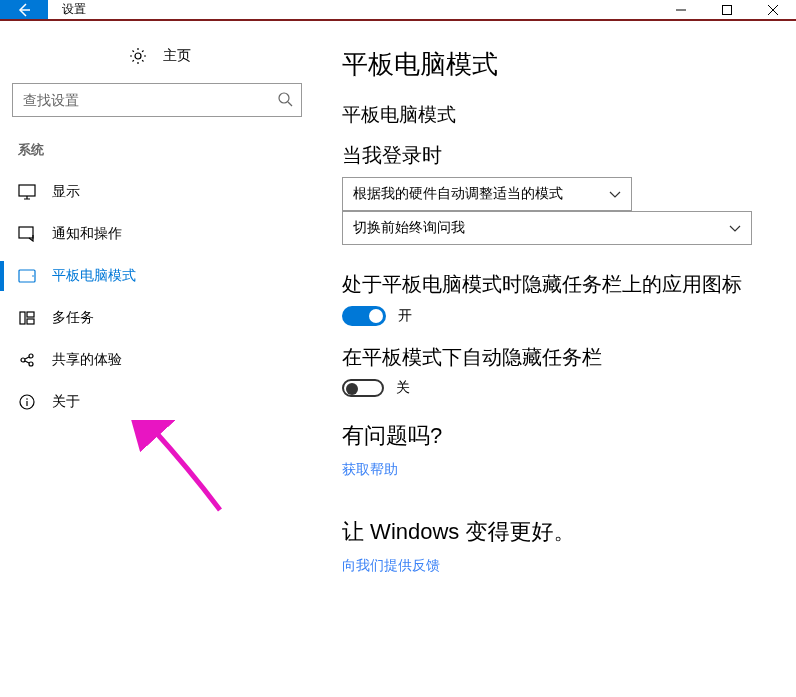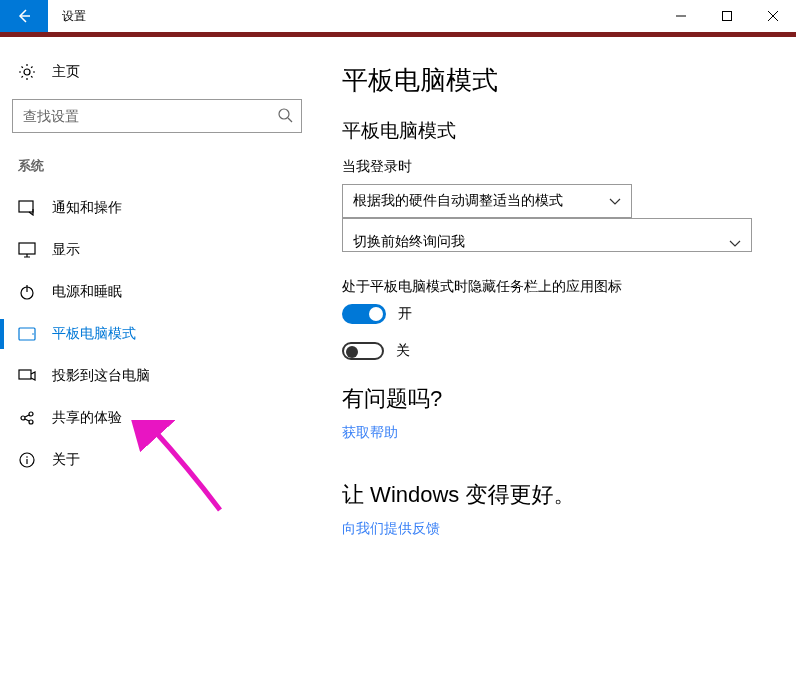--- a/index.html
+++ b/index.html
@@ -7,24 +7,24 @@
     font-family: "Microsoft YaHei", "Segoe UI", sans-serif;
     background: #fff;
     width: 796px;
     height: 697px;
     overflow: hidden;
     position: relative;
     font-size: 14px;
     color: #000;
   }
   .titlebar {
-    height: 37px;
+    height: 21px;
     display: flex;
     align-items: stretch;
-    border-bottom: 5px solid #7f1d1d;
+    border-bottom: 2px solid #7f1d1d;
   }
   .back-btn {
     width: 48px;
     background: #0078d7;
     color: #fff;
     display: flex;
     align-items: center;
     justify-content: center;
     cursor: pointer;
   }
@@ -55,20 +55,21 @@
     width: 320px;
     padding: 18px 12px 0 12px;
   }
   .home-row {
     display: flex;
     align-items: center;
     padding: 8px 6px 8px 6px;
     gap: 16px;
     cursor: pointer;
     margin-bottom: 10px;
+    justify-content: center;
   }
   .search-box {
     margin: 6px 0 20px 0;
     height: 34px;
     border: 1px solid #999;
     display: flex;
     align-items: center;
     padding: 0 8px 0 10px;
     width: 290px;
   }
@@ -116,36 +117,36 @@
     font-weight: 400;
     margin-bottom: 20px;
   }
   .section-title {
     font-size: 19px;
     font-weight: 400;
     margin-bottom: 14px;
     margin-top: 6px;
   }
   .field-label {
-    font-size: 14px;
+    font-size: 20px;
     margin-bottom: 8px;
     margin-top: 14px;
   }
   .select {
     border: 1px solid #999;
     height: 34px;
     display: flex;
     align-items: center;
     justify-content: space-between;
     padding: 0 10px;
     cursor: pointer;
     background:#fff;
   }
   .select.narrow { width: 290px; }
-  .select.wide { width: 410px; align-items: flex-end; }
+  .select.wide { width: 410px; }
   .toggle-row {
     display: flex;
     align-items: center;
     gap: 12px;
     margin-top: 8px;
     margin-bottom: 18px;
   }
   .toggle {
     width: 44px;
     height: 20px;
@@ -246,61 +247,53 @@
             <path d="M11 11 L15 15" stroke="#666" stroke-width="1.2"></path>
           </svg>
       </span>
     </div>
 
     <div class="category-label">系统</div>
 
     <div class="nav-item">
       <span class="nav-icon">
           <svg width="18" height="16" viewBox="0 0 18 16">
+            <rect x="1" y="1" width="16" height="11" stroke="#000" fill="none" stroke-width="1.2"></rect>
+            <path d="M6 15h6M9 12v3" stroke="#000" stroke-width="1.2"></path>
+          </svg>
+        </span>
+      <span>显示</span>
+    </div>
+    <div class="nav-item">
+      <span class="nav-icon">
+          <svg width="18" height="16" viewBox="0 0 18 16">
             <rect x="1" y="1" width="14" height="11" stroke="#000" fill="none" stroke-width="1.2"></rect>
             <path d="M11 12 L15 15 L15 9" stroke="#000" fill="none" stroke-width="1.2"></path>
           </svg>
         </span>
       <span>通知和操作</span>
-    </div>
-    <div class="nav-item">
-      <span class="nav-icon">
-          <svg width="18" height="16" viewBox="0 0 18 16">
-            <rect x="1" y="1" width="16" height="11" stroke="#000" fill="none" stroke-width="1.2"></rect>
-            <path d="M6 15h6M9 12v3" stroke="#000" stroke-width="1.2"></path>
-          </svg>
-        </span>
-      <span>显示</span>
-    </div>
-    <div class="nav-item">
-      <span class="nav-icon">
-          <svg width="16" height="16" viewBox="0 0 16 16">
-            <circle cx="8" cy="9" r="6" stroke="#000" fill="none" stroke-width="1.2"></circle>
-            <path d="M8 1v7" stroke="#000" stroke-width="1.2"></path>
-          </svg>
-        </span>
-      <span>电源和睡眠</span>
     </div>
     <div class="nav-item active">
       <span class="nav-icon">
           <svg width="18" height="14" viewBox="0 0 18 14">
             <rect x="1" y="1" width="16" height="12" rx="1" stroke="#0078d7" fill="none" stroke-width="1.2"></rect>
             <circle cx="15" cy="7" r="0.8" fill="#0078d7"></circle>
           </svg>
         </span>
       <span>平板电脑模式</span>
     </div>
     <div class="nav-item">
       <span class="nav-icon">
-          <svg width="18" height="14" viewBox="0 0 18 14">
-            <rect x="1" y="1" width="12" height="9" stroke="#000" fill="none" stroke-width="1.2"></rect>
-            <path d="M13 5 L17 3v8l-4-2" stroke="#000" fill="none" stroke-width="1.2"></path>
-          </svg>
-        </span>
-      <span>投影到这台电脑</span>
+          <svg width="16" height="14" viewBox="0 0 16 14">
+            <rect x="1" y="1" width="5" height="12" stroke="#000" fill="none" stroke-width="1.2"></rect>
+            <rect x="8" y="1" width="7" height="5" stroke="#000" fill="none" stroke-width="1.2"></rect>
+            <rect x="8" y="8" width="7" height="5" stroke="#000" fill="none" stroke-width="1.2"></rect>
+          </svg>
+        </span>
+      <span>多任务</span>
     </div>
     <div class="nav-item">
       <span class="nav-icon">
           <svg width="16" height="16" viewBox="0 0 16 16">
             <circle cx="4" cy="8" r="2" stroke="#000" fill="none" stroke-width="1.2"></circle>
             <circle cx="12" cy="4" r="2" stroke="#000" fill="none" stroke-width="1.2"></circle>
             <circle cx="12" cy="12" r="2" stroke="#000" fill="none" stroke-width="1.2"></circle>
             <path d="M6 7l4-2M6 9l4 2" stroke="#000" stroke-width="1.2"></path>
           </svg>
         </span>
@@ -336,20 +329,21 @@
             <path d="M1 1 L6 6 L11 1" stroke="#333" fill="none" stroke-width="1.2"></path>
           </svg></span>
     </div>
 
     <div class="field-label" style="margin-top:26px">处于平板电脑模式时隐藏任务栏上的应用图标</div>
     <div class="toggle-row">
       <div class="toggle on"></div>
       <span>开</span>
     </div>
 
+    <div class="field-label" style="margin-top:8px">在平板模式下自动隐藏任务栏</div>
     <div class="toggle-row">
       <div class="toggle off"></div>
       <span>关</span>
     </div>
 
     <div class="heading2">有问题吗?</div>
     <div class="link">获取帮助</div>
 
     <div class="heading2" style="margin-top:22px">让 Windows 变得更好。</div>
     <div class="link">向我们提供反馈</div>

